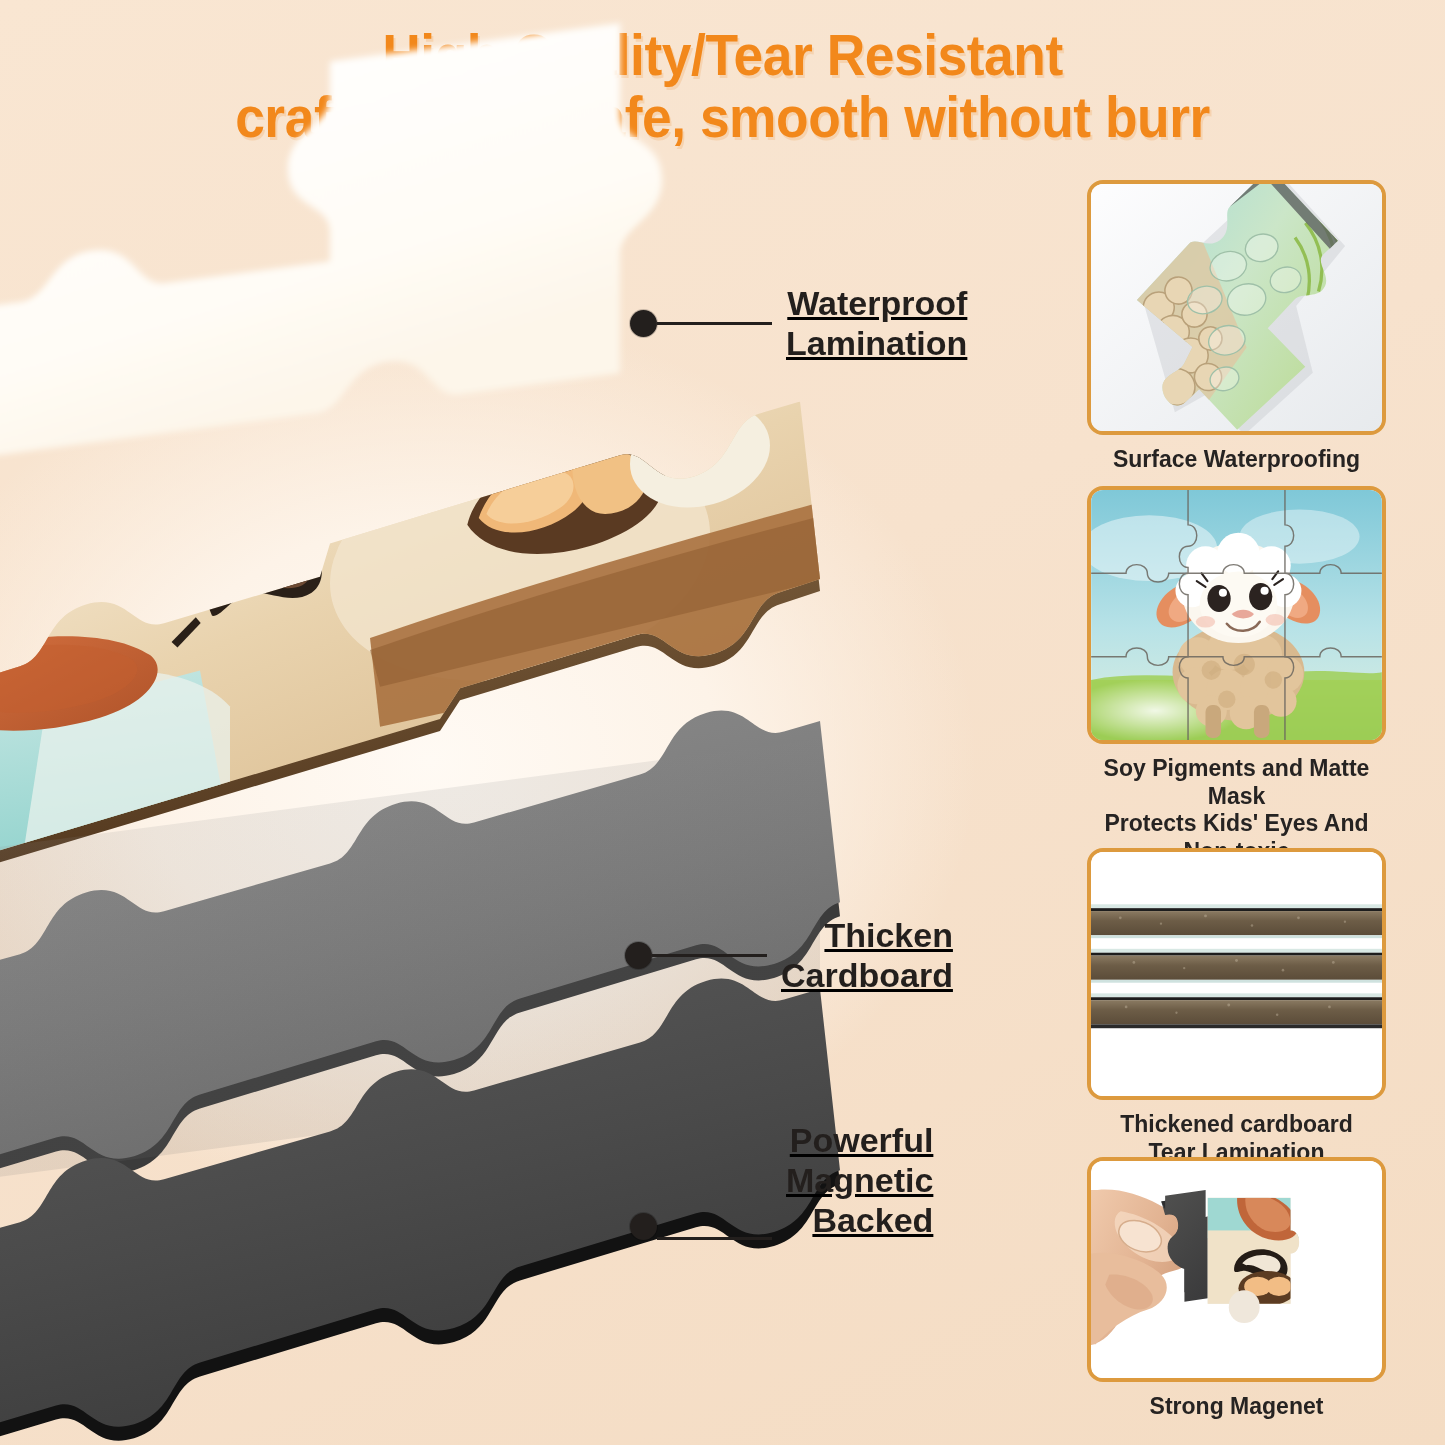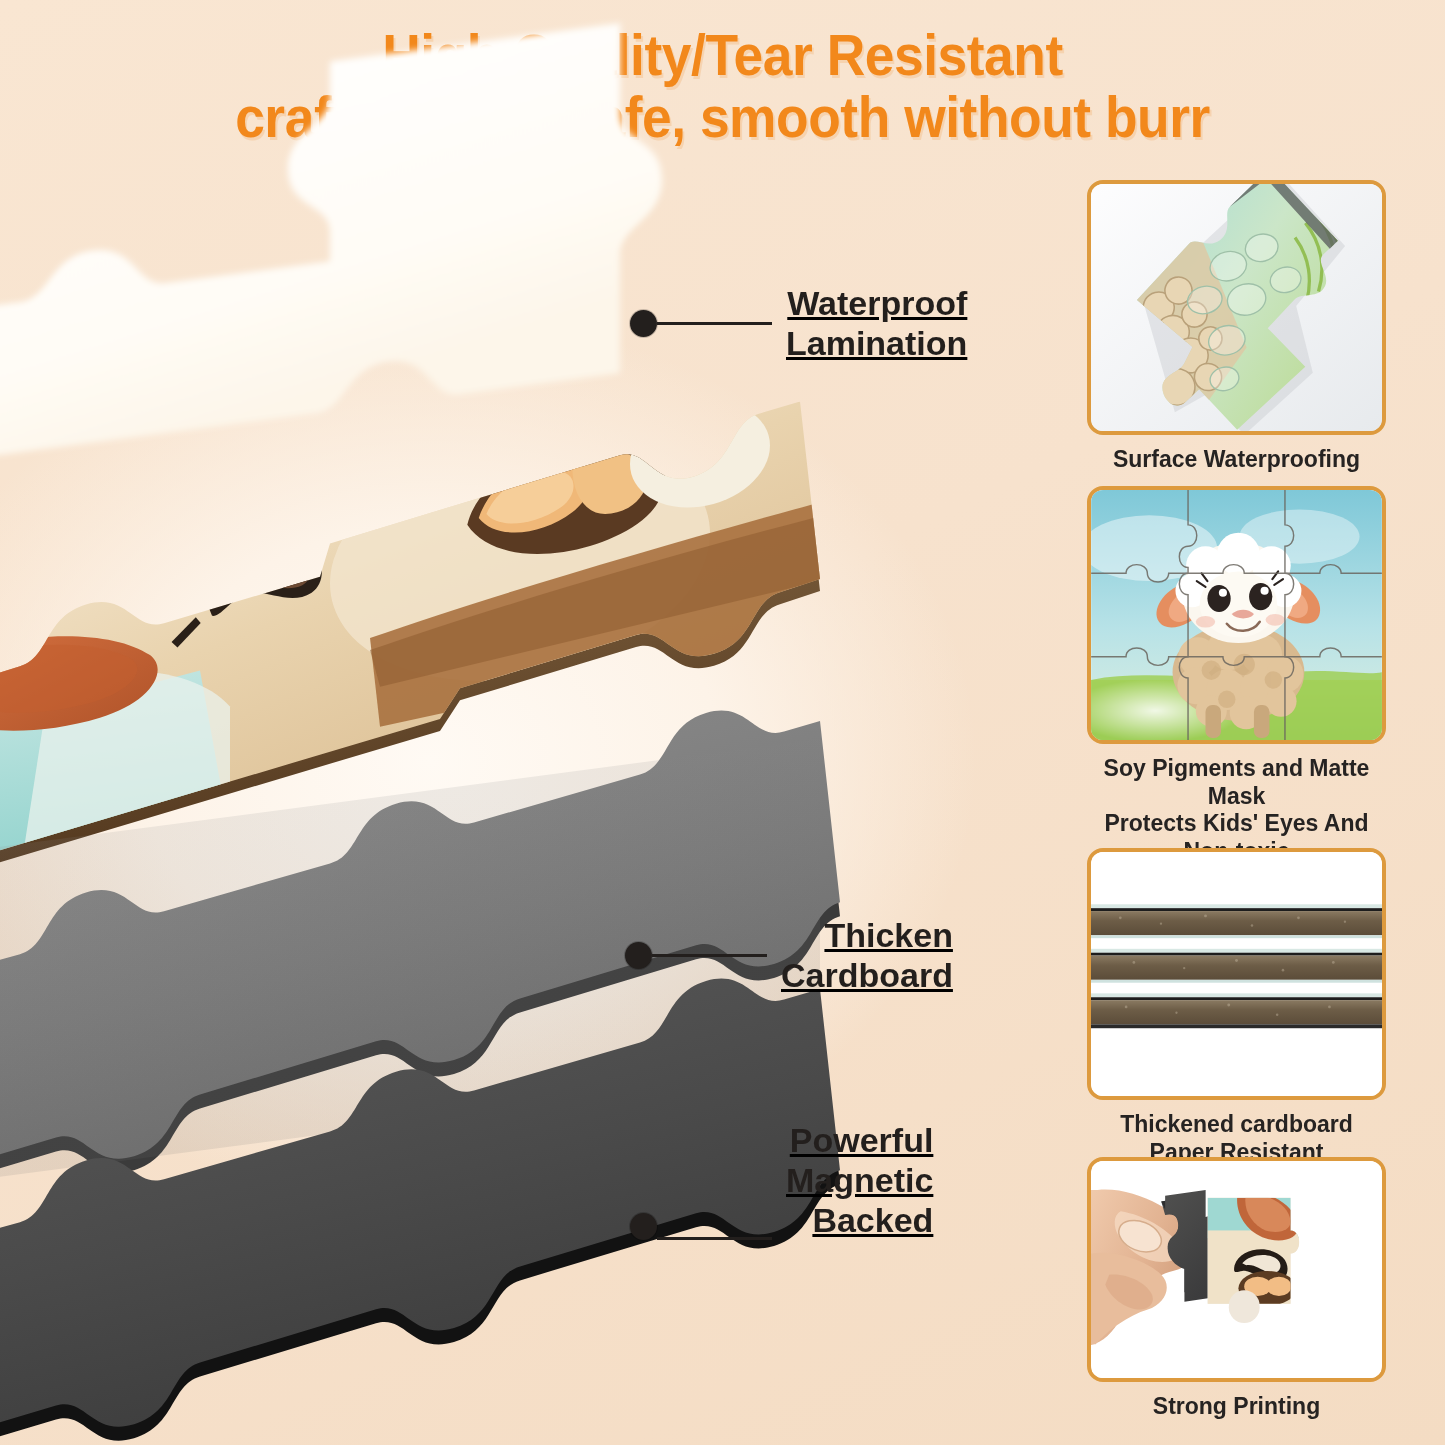--- a/index.html
+++ b/index.html
@@ -580,21 +580,21 @@
             <circle cx="250" cy="114" r="1.4"></circle>
           <circle cx="36" cy="160" r="1.4"></circle>
             <circle cx="88" cy="166" r="1.2"></circle>
             <circle cx="142" cy="158" r="1.5"></circle>
           <circle cx="192" cy="168" r="1.3"></circle>
             <circle cx="246" cy="160" r="1.4"></circle>
         </g>
       </svg>
     </div>
     <div class="pcap">Thickened cardboard
-Paper Resistant</div>
+Tear Lamination</div>
   </div>
 
   <div class="panel p4">
     <div class="frame">
       <svg viewBox="0 0 300 225">
         <defs>
           <linearGradient id="skinG" x1="0" y1="0" x2="1" y2="0.6">
             <stop offset="0%" stop-color="#f2cdb0"></stop>
             <stop offset="60%" stop-color="#e2b392"></stop>
             <stop offset="100%" stop-color="#cf9a78"></stop>
@@ -651,16 +651,16 @@
               <ellipse cx="12" cy="12" rx="14" ry="10" fill="#f2bd85"></ellipse>
               <ellipse cx="34" cy="12" rx="13" ry="10" fill="#f2bd85"></ellipse>
             </g>
             <circle cx="158" cy="150" r="16" fill="#efe7db"></circle>
           </g>
 
           <circle cx="158" cy="152" r="16" fill="#efe7db"></circle>
         </g>
       </svg>
     </div>
-    <div class="pcap">Strong Printing</div>
+    <div class="pcap">Strong Magenet</div>
   </div>
 
 </div>
 
 </body></html>

